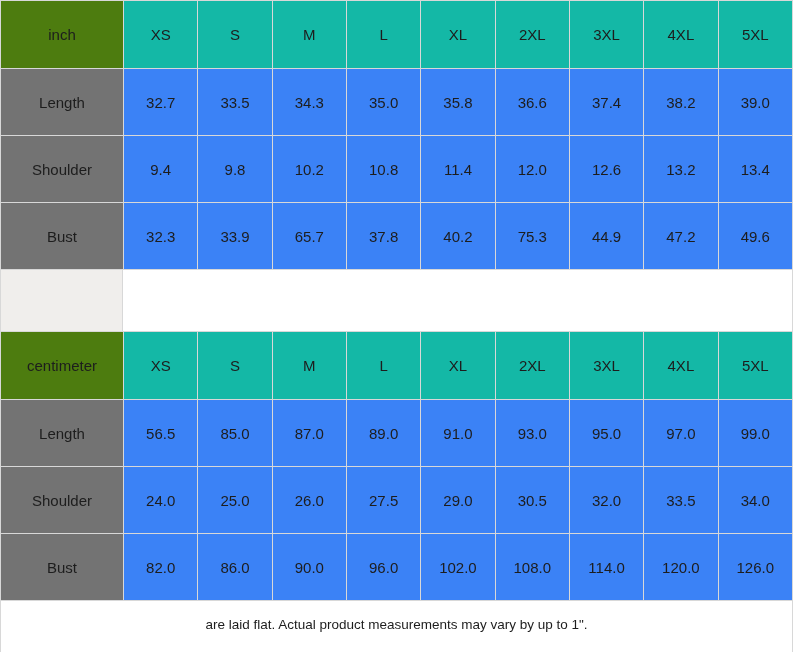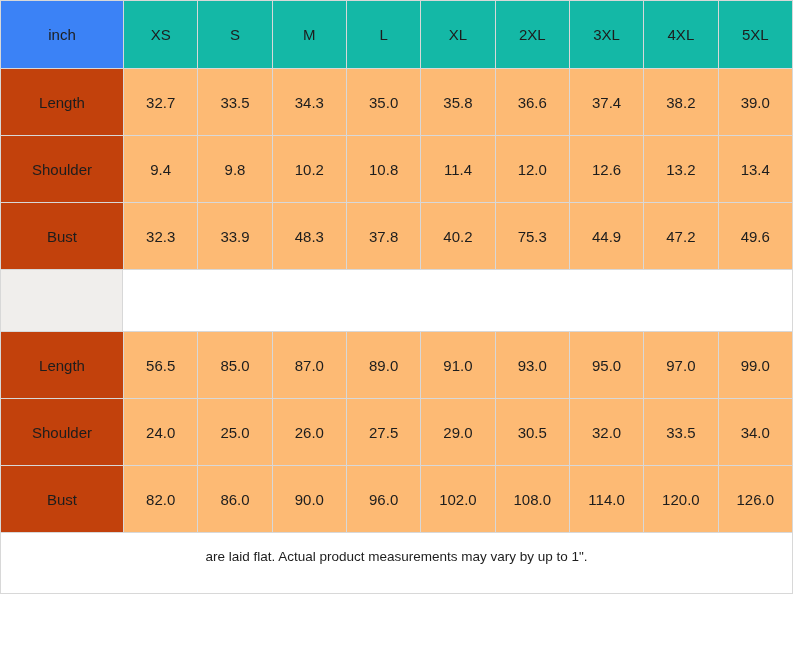--- a/index.html
+++ b/index.html
@@ -41,29 +41,29 @@
     height: 67px;
   }
   .data-row td {
     height: 66px;
   }
   .hdr-cell {
     background: #14b8a6;
     font-size: 15px;
   }
   .label-cell {
-    background: #c2410c;
+    background: #737373;
     font-size: 15px;
   }
   .unit-cell {
+    background: #4d7c0f;
+    font-size: 15px;
+  }
+  .val-cell {
     background: #3b82f6;
-    font-size: 15px;
-  }
-  .val-cell {
-    background: #fdba74;
   }
   .spacer {
     height: 61px;
     width: 793px;
     background: #ffffff;
     border-left: 1px solid #d8d8d8;
     border-right: 1px solid #d8d8d8;
     box-sizing: border-box;
     display: flex;
   }
@@ -147,21 +147,21 @@
         <td class="val-cell">11.4</td>
         <td class="val-cell">12.0</td>
         <td class="val-cell">12.6</td>
         <td class="val-cell">13.2</td>
         <td class="val-cell">13.4</td>
       </tr>
       <tr class="data-row">
         <td class="label-cell">Bust</td>
         <td class="val-cell">32.3</td>
         <td class="val-cell">33.9</td>
-        <td class="val-cell">48.3</td>
+        <td class="val-cell">65.7</td>
         <td class="val-cell">37.8</td>
         <td class="val-cell">40.2</td>
         <td class="val-cell">75.3</td>
         <td class="val-cell">44.9</td>
         <td class="val-cell">47.2</td>
         <td class="val-cell">49.6</td>
       </tr>
     </tbody>
   </table>
 
@@ -177,20 +177,32 @@
         <col class="cx">
         <col class="cx">
         <col class="cx">
         <col class="cx">
         <col class="cx">
         <col class="cx">
         <col class="cx">
         <col class="cx">
     </colgroup>
     <tbody>
+      <tr class="unit-row">
+        <td class="unit-cell">centimeter</td>
+        <td class="hdr-cell">XS</td>
+        <td class="hdr-cell">S</td>
+        <td class="hdr-cell">M</td>
+        <td class="hdr-cell">L</td>
+        <td class="hdr-cell">XL</td>
+        <td class="hdr-cell">2XL</td>
+        <td class="hdr-cell">3XL</td>
+        <td class="hdr-cell">4XL</td>
+        <td class="hdr-cell">5XL</td>
+      </tr>
       <tr class="data-row">
         <td class="label-cell">Length</td>
         <td class="val-cell">56.5</td>
         <td class="val-cell">85.0</td>
         <td class="val-cell">87.0</td>
         <td class="val-cell">89.0</td>
         <td class="val-cell">91.0</td>
         <td class="val-cell">93.0</td>
         <td class="val-cell">95.0</td>
         <td class="val-cell">97.0</td>

